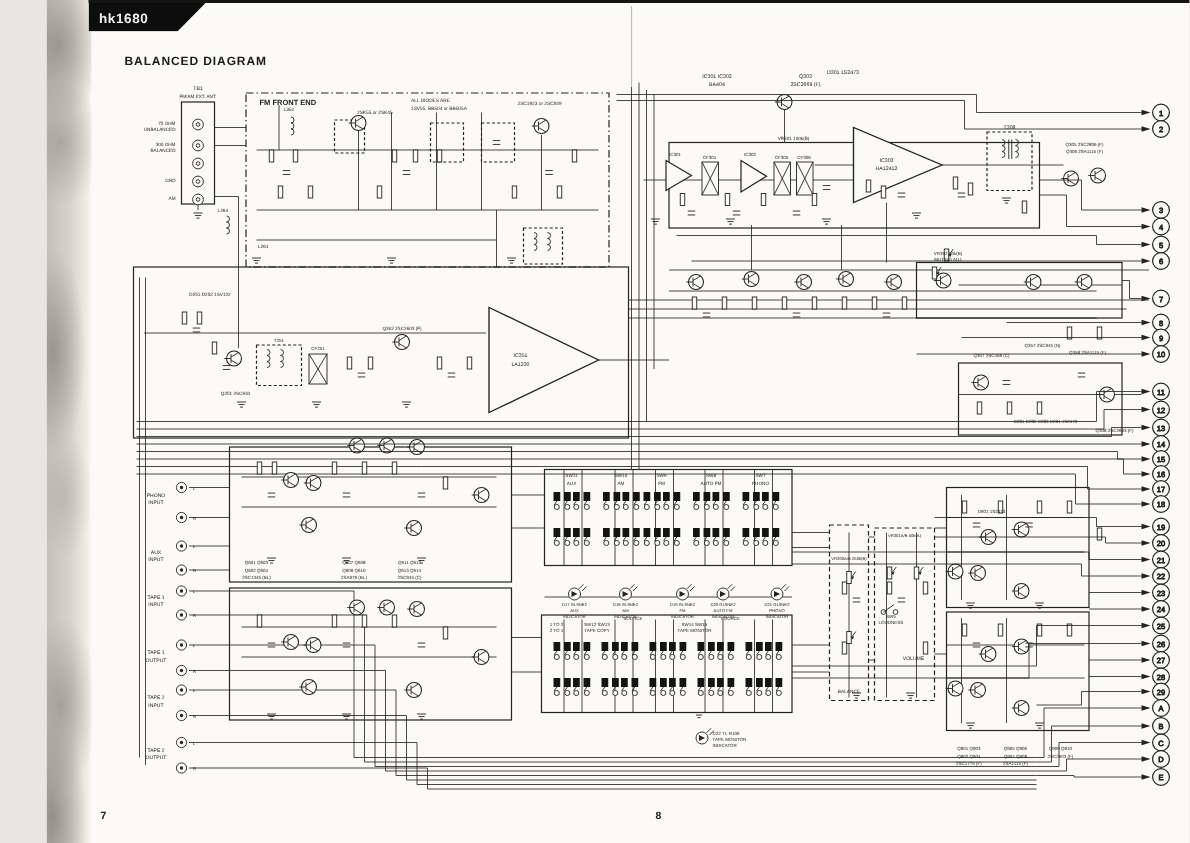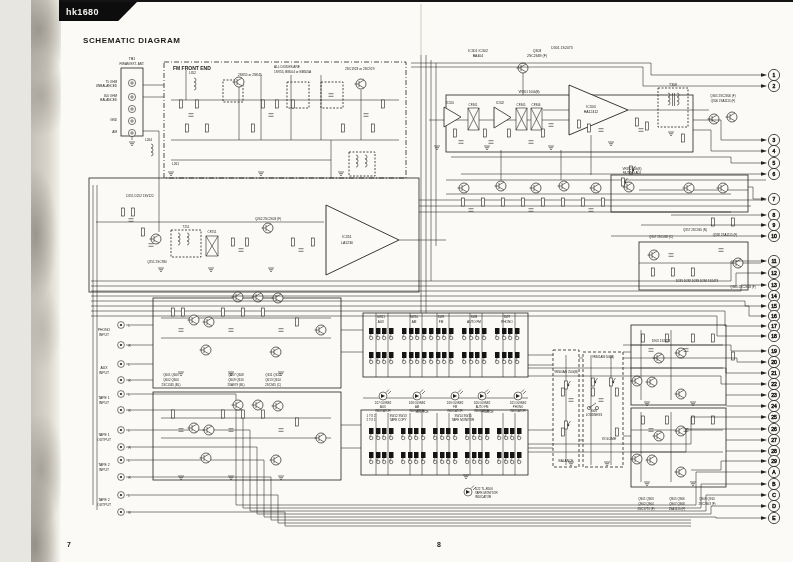--- a/index.html
+++ b/index.html
@@ -27,21 +27,21 @@
 </style>
 </head>
 <body>
 
 <div class="page">
   <div class="left-strip"></div>
   <div class="topline"></div>
   <div class="ribbon">
     <span>hk1680</span>
   </div>
-  <div class="title">SCHEMATIC DIAGRAM</div>
+  <div class="title">BALANCED DIAGRAM</div>
   <svg id="sch" width="793" height="562" viewBox="0 0 793 562">
       <g stroke="#222" stroke-width="0.55" fill="none">
         <line x1="112" y1="85" x2="133" y2="85"></line>
         <line x1="112" y1="97" x2="133" y2="97"></line>
         <line x1="140" y1="100" x2="368" y2="100"></line>
         <line x1="140" y1="140" x2="368" y2="140"></line>
         <line x1="140" y1="160" x2="300" y2="160"></line>
         <line x1="398" y1="120" x2="538" y2="120"></line>
         <line x1="597" y1="110" x2="678" y2="110"></line>
         <line x1="512" y1="110" x2="538" y2="110"></line>

